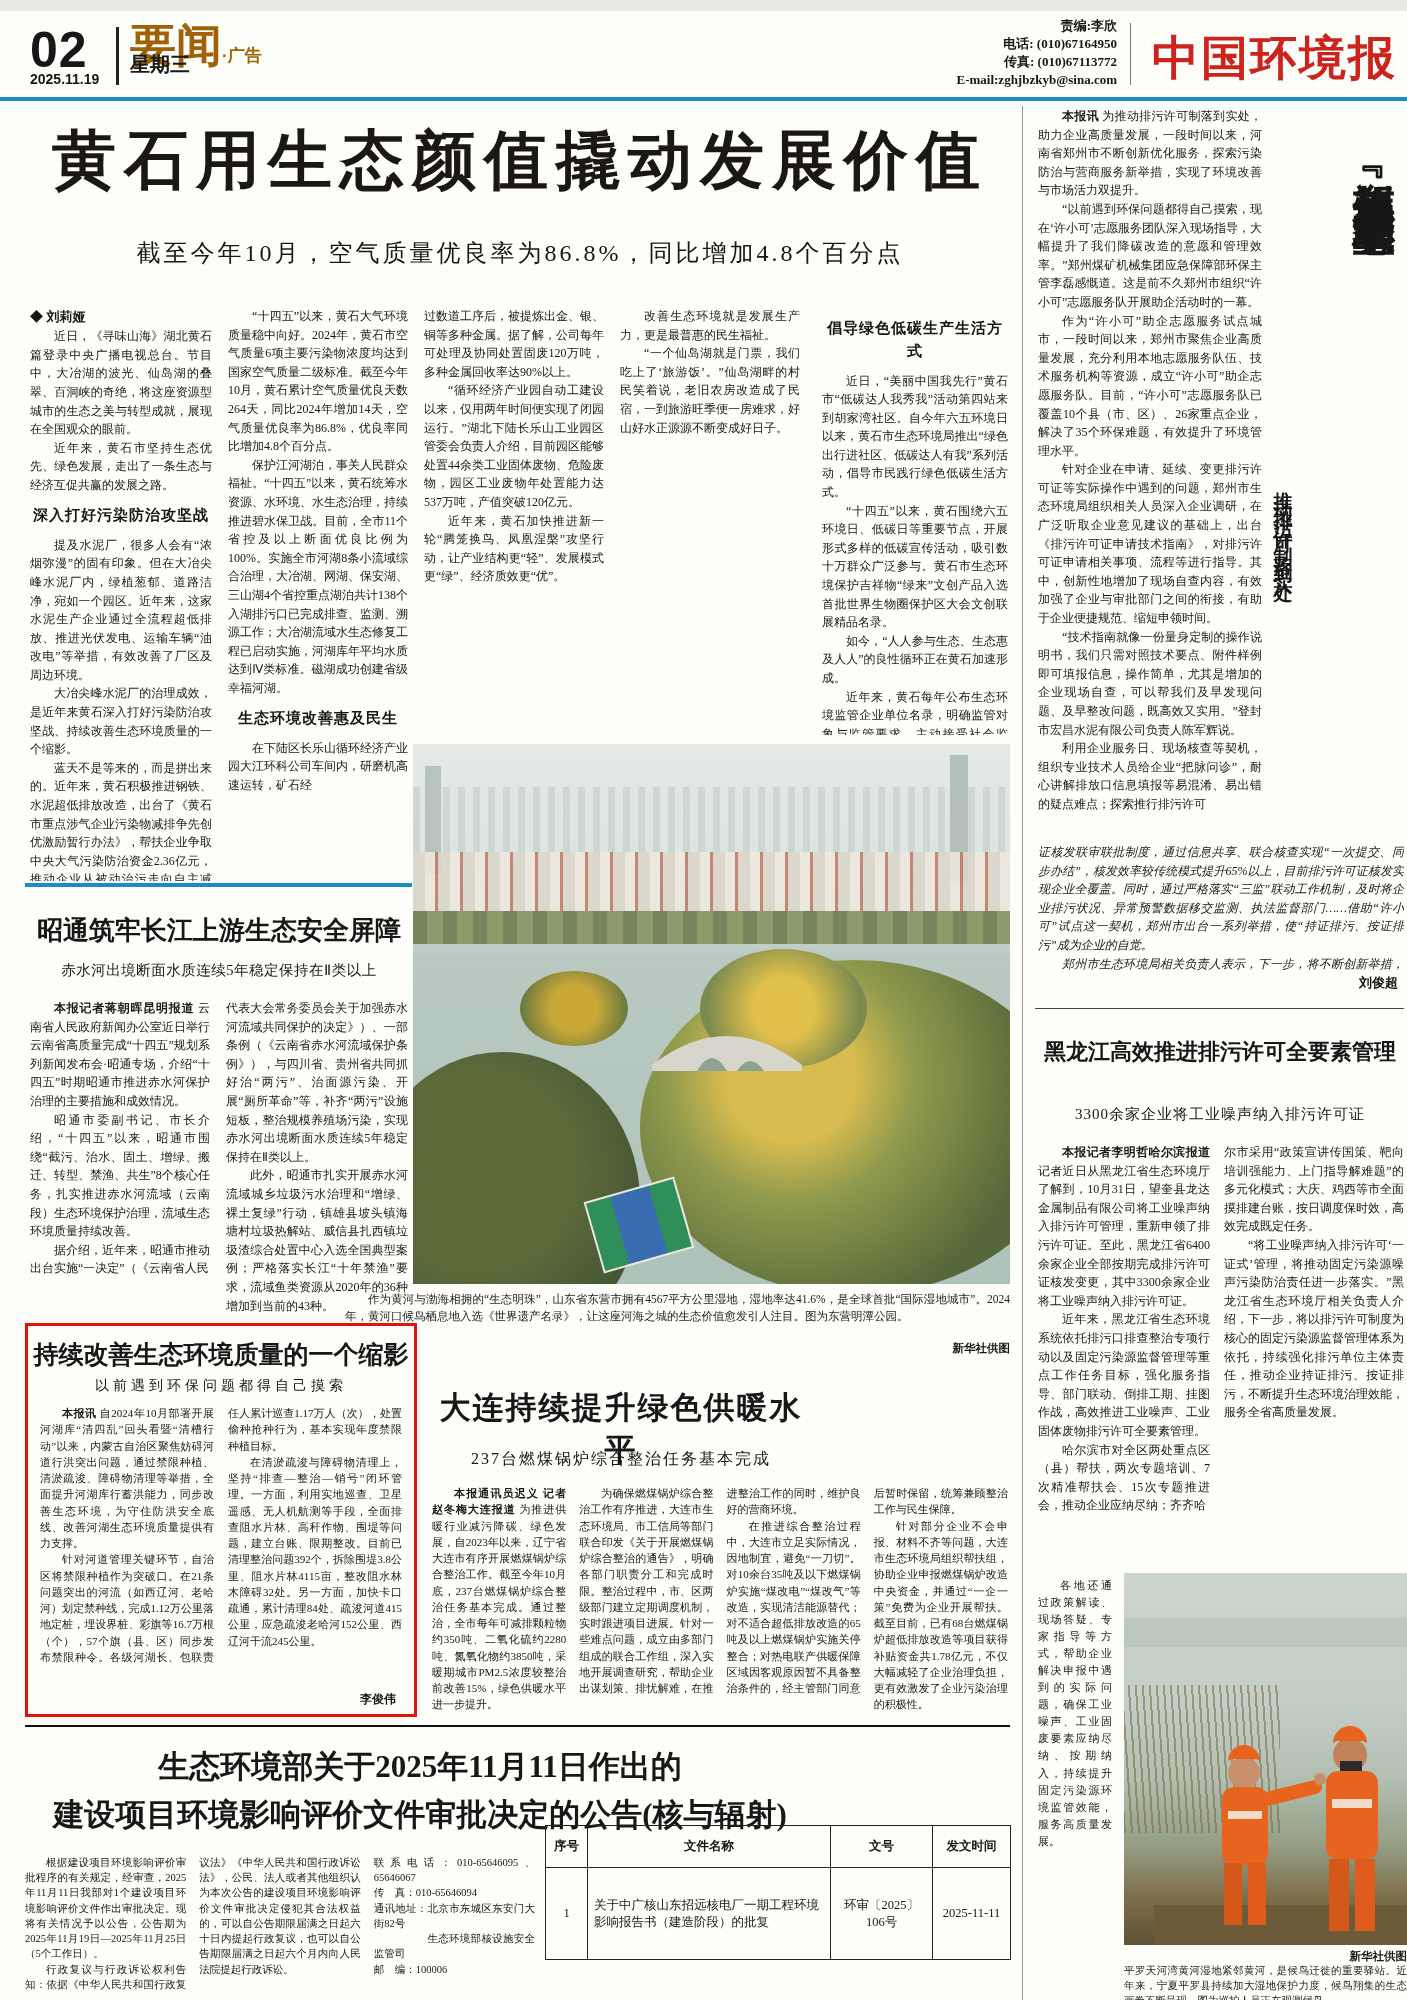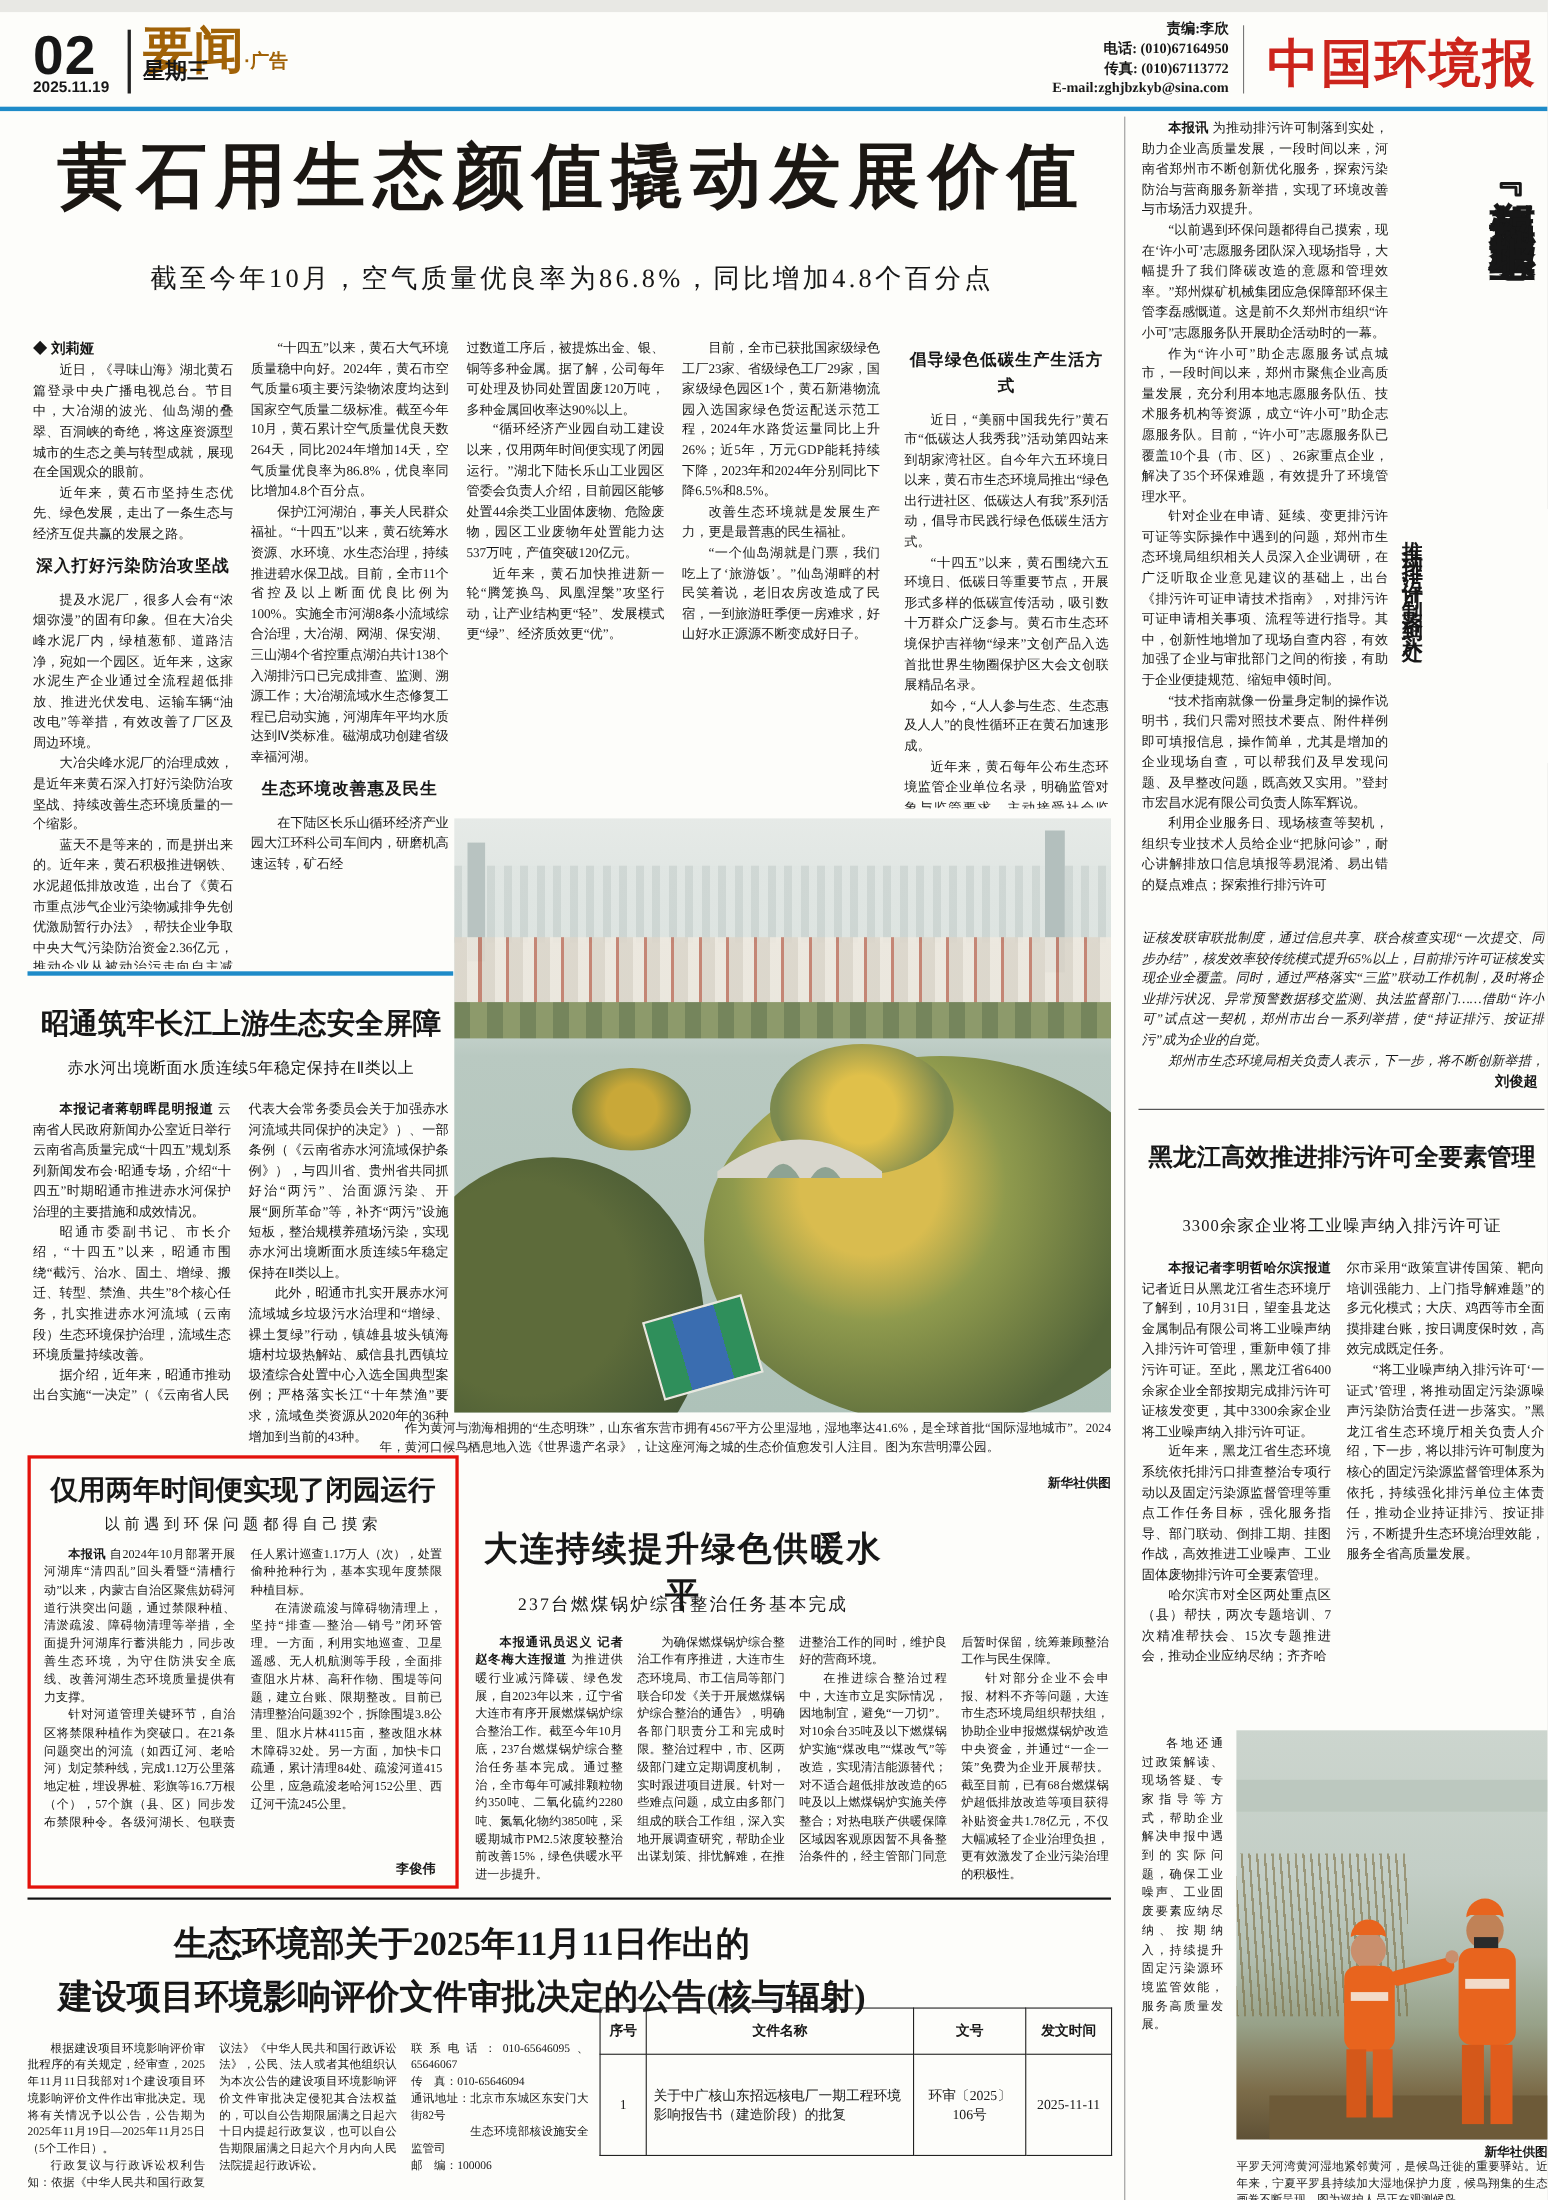--- a/index.html
+++ b/index.html
@@ -76,21 +76,20 @@
   <div class="abs coltext" style="left:424px;top:296px;width:180px;height:428px;">
     <p class="noind">过数道工序后，被提炼出金、银、铜等多种金属。据了解，公司每年可处理及协同处置固废120万吨，多种金属回收率达90%以上。</p>
     <div>
         <p>“循环经济产业园自动工建设以来，仅用两年时间便实现了闭园运行。”湖北下陆长乐山工业园区管委会负责人介绍，目前园区能够处置44余类工业固体废物、危险废物，园区工业废物年处置能力达537万吨，产值突破120亿元。</p>
         <p>近年来，黄石加快推进新一轮“腾笼换鸟、凤凰涅槃”攻坚行动，让产业结构更“轻”、发展模式更“绿”、经济质效更“优”。</p>
       </div>
   </div>
 
   <div class="abs coltext" style="left:620px;top:296px;width:180px;height:428px;">
     <div>
-        <p>目前，全市已获批国家级绿色工厂23家、省级绿色工厂29家，国家级绿色园区1个，黄石新港物流园入选国家绿色货运配送示范工程，2024年水路货运量同比上升26%；近5年，万元GDP能耗持续下降，2023年和2024年分别同比下降6.5%和8.5%。</p>
         <p>改善生态环境就是发展生产力，更是最普惠的民生福祉。</p>
         <p>“一个仙岛湖就是门票，我们吃上了‘旅游饭’。”仙岛湖畔的村民笑着说，老旧农房改造成了民宿，一到旅游旺季便一房难求，好山好水正源源不断变成好日子。</p>
       </div>
   </div>
 
   <div class="abs coltext" style="left:822px;top:296px;width:186px;height:428px;">
     <p class="subhead">倡导绿色低碳生产生活方式</p>
     <div>
         <p>近日，“美丽中国我先行”黄石市“低碳达人我秀我”活动第四站来到胡家湾社区。自今年六五环境日以来，黄石市生态环境局推出“绿色出行进社区、低碳达人有我”系列活动，倡导市民践行绿色低碳生活方式。</p>
         <p>“十四五”以来，黄石围绕六五环境日、低碳日等重要节点，开展形式多样的低碳宣传活动，吸引数十万群众广泛参与。黄石市生态环境保护吉祥物“绿来”文创产品入选首批世界生物圈保护区大会文创联展精品名录。</p>
@@ -207,21 +206,21 @@
         <rect x="216" y="46" width="22" height="10" fill="#2b2b2b"></rect>
         <rect x="205" y="144" width="20" height="72" fill="#d4581a"></rect>
         <rect x="231" y="144" width="20" height="72" fill="#e05c1c"></rect>
       </g>
     </svg>
   </div>
   <div class="abs credit" style="left:1124px;top:1938px;width:283px;">新华社供图</div>
   <div class="abs caption" style="left:1124px;top:1952px;width:283px;height:46px;font-size:10.5px;">平罗天河湾黄河湿地紧邻黄河，是候鸟迁徙的重要驿站。近年来，宁夏平罗县持续加大湿地保护力度，候鸟翔集的生态画卷不断呈现。图为巡护人员正在观测候鸟。</div>
 
   <div class="abs" style="left:25px;top:1312px;width:386px;height:388px;border:3px solid #e3120b;background:#fdfdfa;">
-    <div class="center" style="margin-top:12px;font-size:25px;font-weight:900;font-family:'Liberation Serif',serif;">仅用两年时间便实现了闭园运行</div>
+    <div class="center" style="margin-top:12px;font-size:25px;font-weight:900;font-family:'Liberation Serif',serif;">持续改善生态环境质量的一个缩影</div>
     <div class="center" style="margin-top:6px;font-size:14px;letter-spacing:4px;">以前遇到环保问题都得自己摸索</div>
     <div class="coltext" style="margin:10px 12px 0 12px;height:288px;column-count:2;column-gap:14px;font-size:11px;line-height:1.48;">
       <p class="lead"><b>本报讯</b>
         <span>自2024年10月部署开展河湖库“清四乱”回头看暨“清槽行动”以来，内蒙古自治区聚焦妨碍河道行洪突出问题，通过禁限种植、清淤疏浚、障碍物清理等举措，全面提升河湖库行蓄洪能力，同步改善生态环境，为守住防洪安全底线、改善河湖生态环境质量提供有力支撑。</span></p>
       <div>
           <p>针对河道管理关键环节，自治区将禁限种植作为突破口。在21条问题突出的河流（如西辽河、老哈河）划定禁种线，完成1.12万公里落地定桩，埋设界桩、彩旗等16.7万根（个），57个旗（县、区）同步发布禁限种令。各级河湖长、包联责任人累计巡查1.17万人（次），处置偷种抢种行为，基本实现年度禁限种植目标。</p>
           <p>在清淤疏浚与障碍物清理上，坚持“排查—整治—销号”闭环管理。一方面，利用实地巡查、卫星遥感、无人机航测等手段，全面排查阻水片林、高秆作物、围堤等问题，建立台账、限期整改。目前已清理整治问题392个，拆除围堤3.8公里、阻水片林4115亩，整改阻水林木障碍32处。另一方面，加快卡口疏通，累计清理84处、疏浚河道415公里，应急疏浚老哈河152公里、西辽河干流245公里。</p>
         </div>
     </div>
     <div class="hei" style="position:absolute;right:18px;bottom:6px;font-size:12px;">李俊伟</div>

